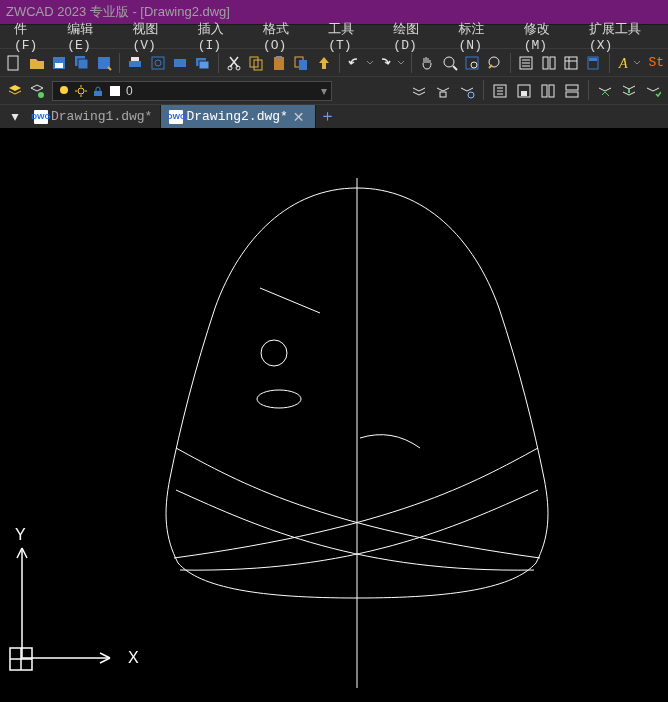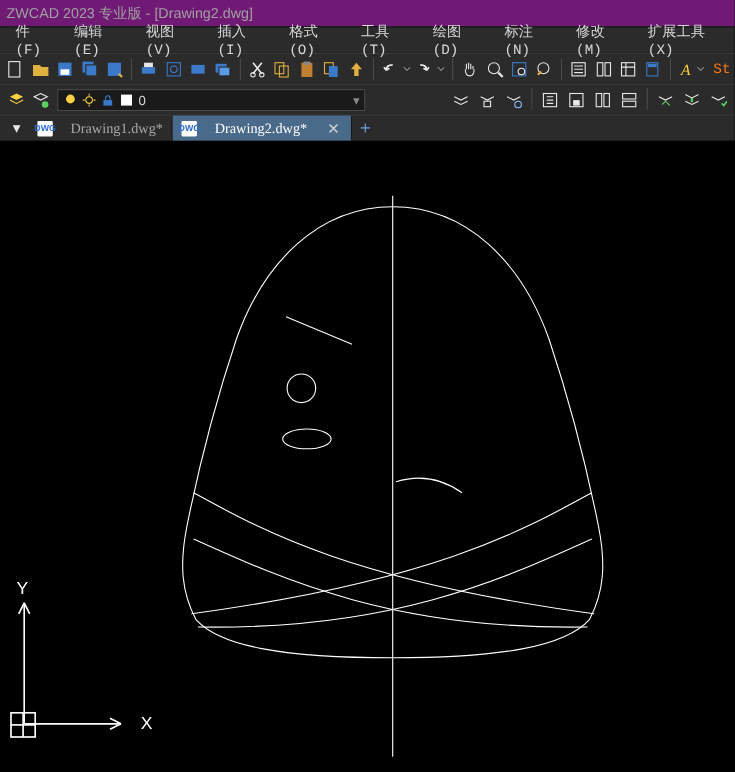--- a/index.html
+++ b/index.html
@@ -100,30 +100,30 @@
   background: #2b2b2b;
   display: flex;
   align-items: stretch;
   padding-left: 4px;
   border-top: 1px solid #3a3a3a;
 }
 .tab {
   display: flex;
   align-items: center;
   padding: 0 8px;
-  gap: 16px;
+  gap: 3px;
   border-right: 1px solid #1a1a1a;
   cursor: pointer;
 }
 .tab.active {
   background: #4a6a8a;
   color: #fff;
 }
 .tab-label {
-  font-family: Liberation Serif, serif;
+  font-family: Liberation Mono, monospace;
   font-size: 13px;
 }
 .tab-icon {
   width: 14px;
   height: 14px;
   background: #fff;
   color: #2a6ad8;
   font-size: 8px;
   font-weight: bold;
   display: inline-flex;

